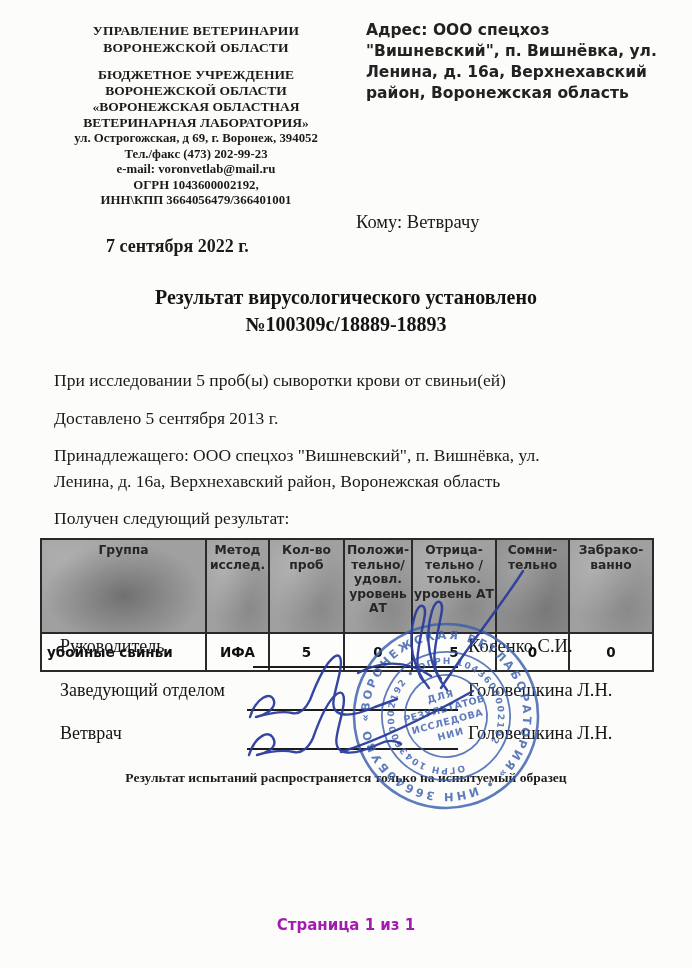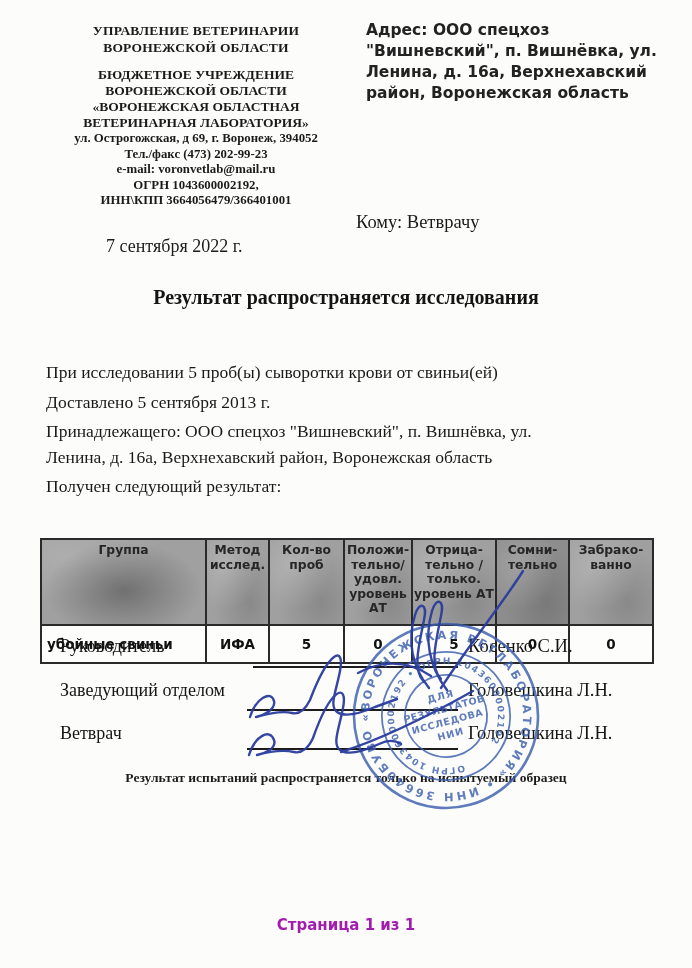--- a/index.html
+++ b/index.html
@@ -9,44 +9,44 @@
     background:#fcfcfb;
     overflow:hidden;color:#1b1b1b;
   }
   .abs{position:absolute;}
   .preline{white-space:pre-line;}
   
   .org-block{width:320px;left:36px;text-align:center;font-weight:bold;}
   .org1{top:22px;font-size:13.5px;line-height:17px;letter-spacing:.2px;}
   .org2{top:67px;font-size:13.5px;line-height:16px;}
   .contacts{top:131px;font-size:12.8px;line-height:15.6px;}
-  .date-line{left:106px;top:236px;font-size:18px;font-weight:normal;text-align:right;}
+  .date-line{left:106px;top:236px;font-size:18px;font-weight:bold;text-align:right;}
   
   .addr-block{
     left:366px;top:20px;width:302px;
     font-family:"DejaVu Sans","Liberation Sans",sans-serif;
     font-weight:600;font-size:15.5px;line-height:21px;color:#222;
   }
   .to-line{left:356px;top:212px;font-size:18.5px;}
   
   .doc-title{left:0;top:284px;width:692px;text-align:center;
     font-size:20px;font-weight:bold;line-height:27px;color:#141414;}
   
   .body-text{left:42px;top:356px;width:620px;font-size:17.5px;line-height:25.6px;color:#1a1a1a;}
-  .body-text p{margin:4px;}
+  .body-text p{margin:12px;}
   
   table.res{
     position:absolute;left:40px;top:538px;width:614px;
     border-collapse:collapse;table-layout:fixed;
     font-family:"DejaVu Sans","Liberation Sans",sans-serif;
   }
   table.res th, table.res td{border:2px solid #2a2a2a;}
   table.res th{
     font-size:12.3px;font-weight:bold;color:#262626;line-height:14.5px;
-    vertical-align:top;padding:3px 1px 8px;height:53px;
+    vertical-align:top;padding:3px 1px 16px;height:53px;
     background-color:#a0a0a0;
     background-image:
       radial-gradient(ellipse at 30% 30%, rgba(255,255,255,.18), transparent 55%),
       radial-gradient(ellipse at 70% 75%, rgba(0,0,0,.14), transparent 60%);
   }
   table.res th.c0{
     background-image:
       radial-gradient(ellipse at 50% 60%, rgba(0,0,0,.30), transparent 68%),
       radial-gradient(ellipse at 15% 20%, rgba(255,255,255,.15), transparent 50%);
   }
@@ -88,21 +88,22 @@
 ИНН\КПП 3664056479/366401001</div>
   <div class="abs date-line">7 сентября 2022 г.</div>
 
   <div class="abs addr-block preline">Адрес: ООО спецхоз
 "Вишневский", п. Вишнёвка, ул.
 Ленина, д. 16а, Верхнехавский
 район, Воронежская область</div>
   <div class="abs to-line">Кому: Ветврачу</div>
 
   <div class="abs doc-title">
-    <div>Результат распространяется исследования</div>
+    <div>Результат вирусологического установлено</div>
+    <div>№100309с/18889-18893</div>
   </div>
 
   <div class="abs body-text">
     <p>При исследовании 5 проб(ы) сыворотки крови от свиньи(ей)</p>
     <p>Доставлено 5 сентября 2013 г.</p>
     <p class="preline">Принадлежащего: ООО спецхоз "Вишневский", п. Вишнёвка, ул.
 Ленина, д. 16а, Верхнехавский район, Воронежская область</p>
     <p>Получен следующий результат:</p>
   </div>
 

